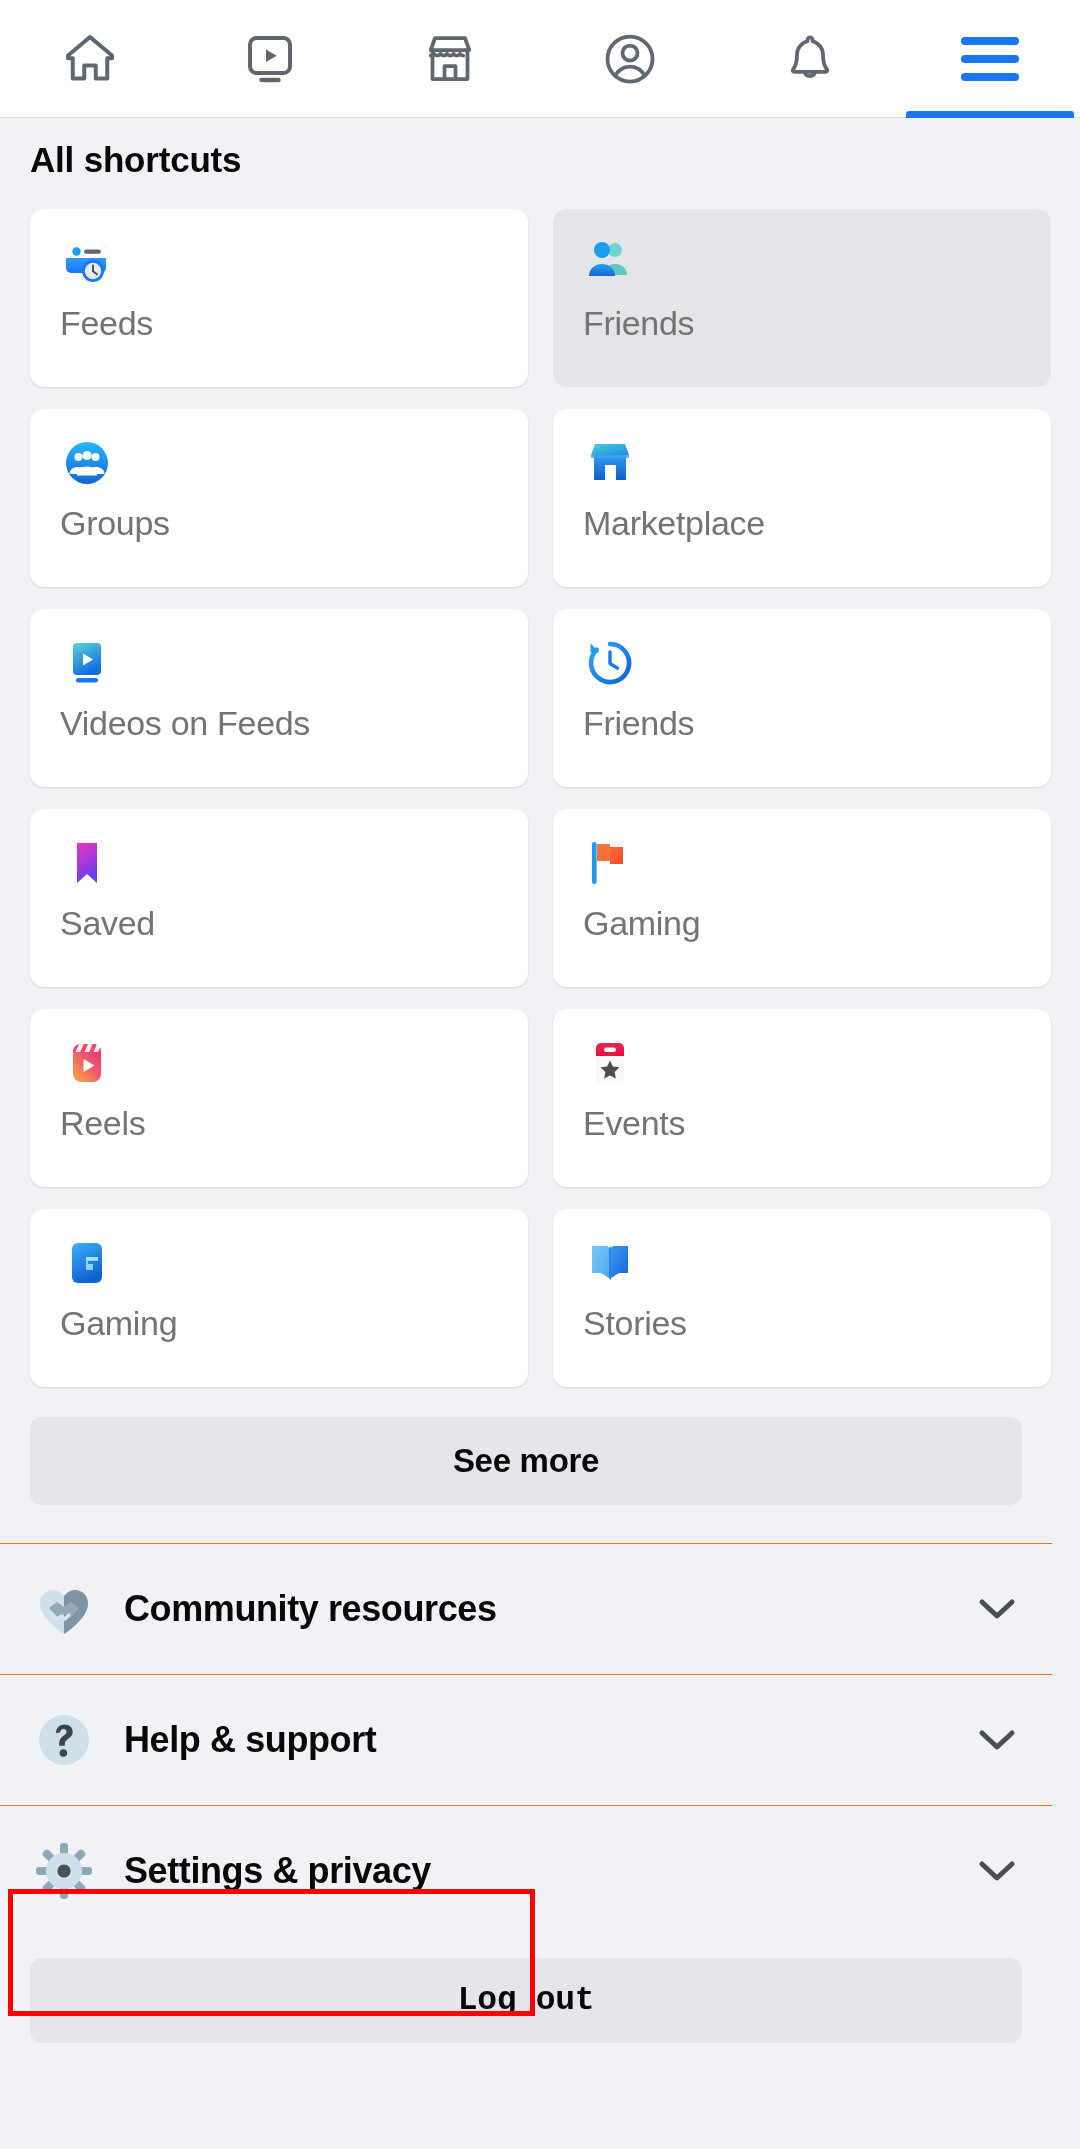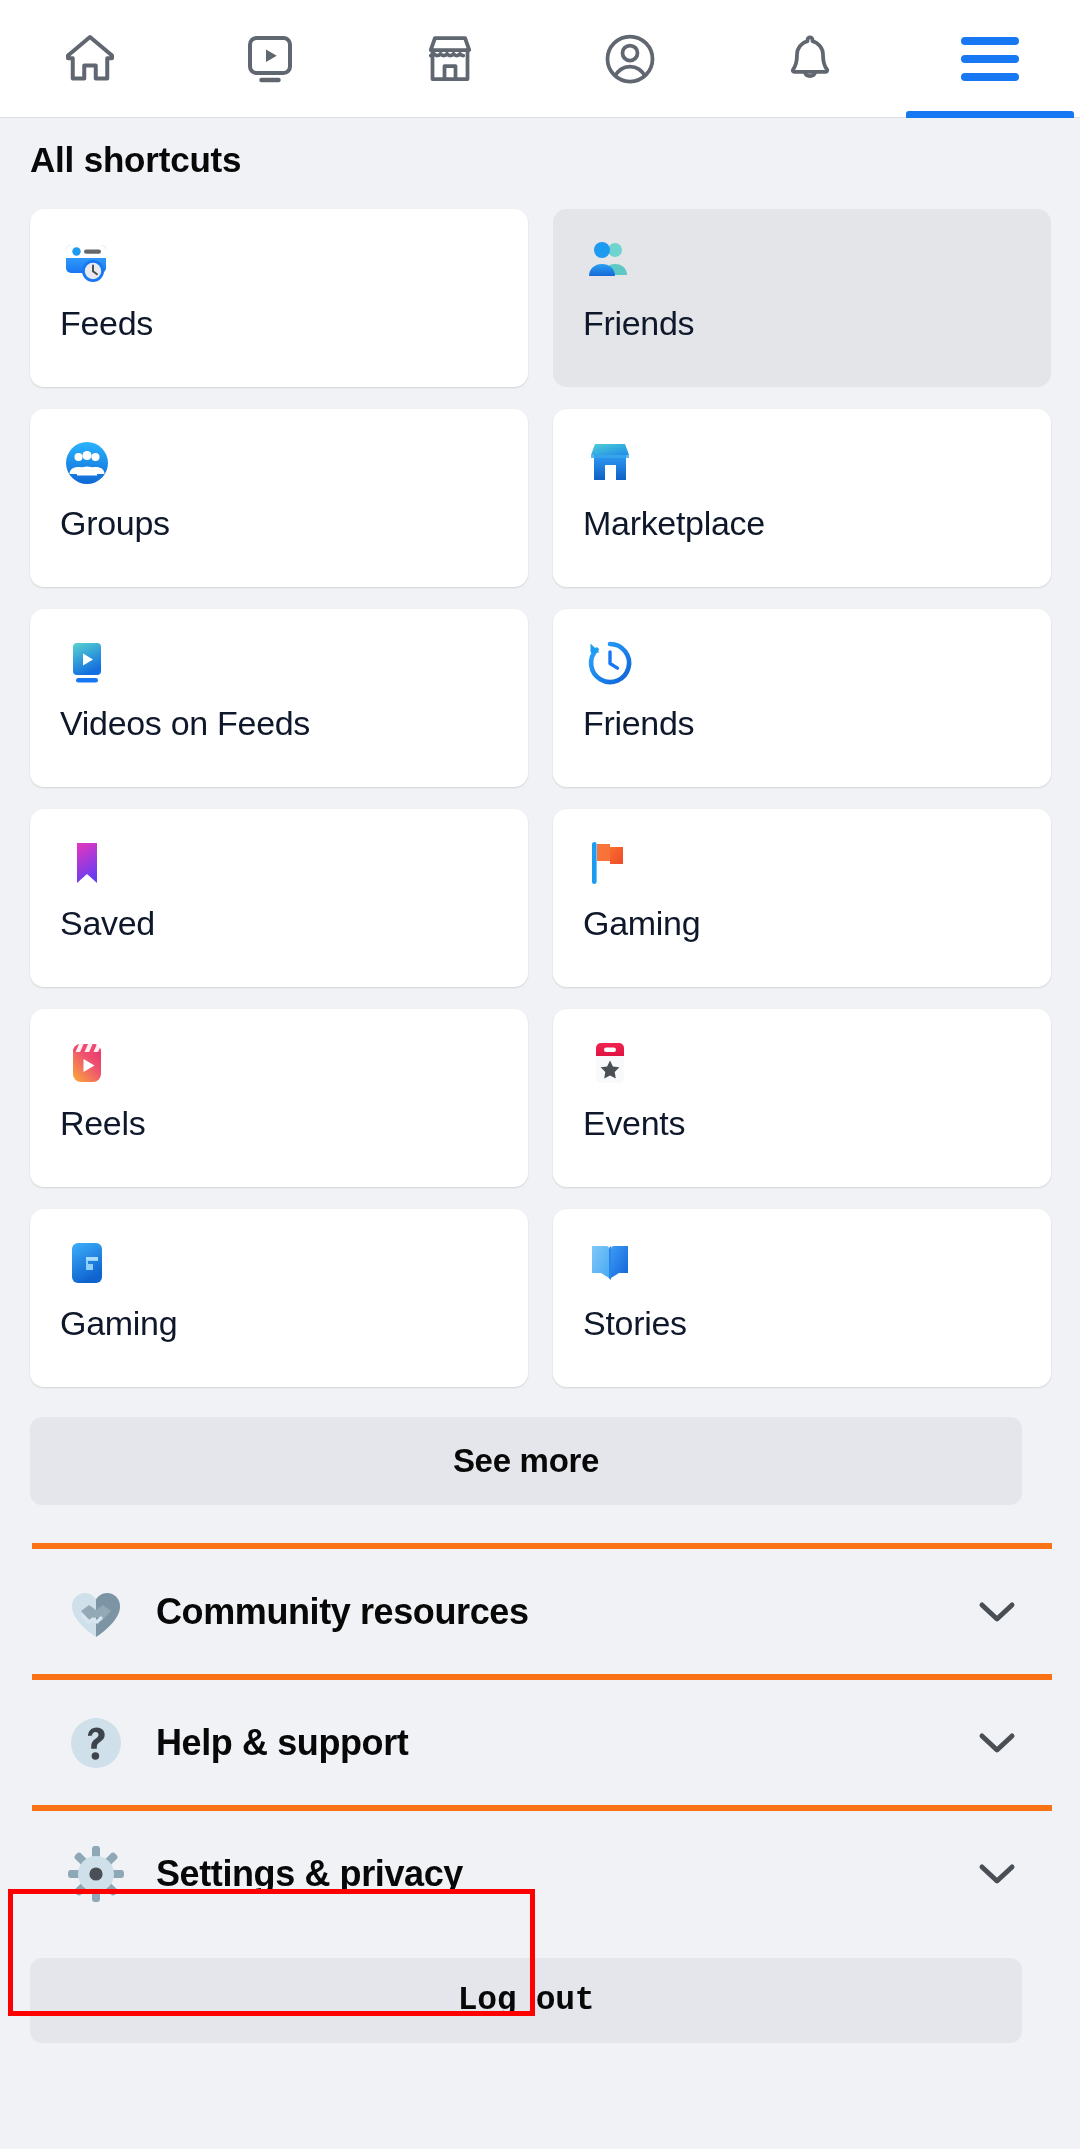--- a/index.html
+++ b/index.html
@@ -71,21 +71,21 @@
     box-shadow: 0 1px 2px rgba(0,0,0,0.13);
     padding: 27px 0 0 30px;
   }
   .card.pressed { background: #e3e5e8; box-shadow: none; }
   .card-icon { width: 54px; height: 54px; position: relative; }
   .card-label {
     position: absolute;
     left: 30px;
     bottom: 44px;
     font-size: 34px;
-    color: #0f172a;
+    color: #737373;
     font-weight: 400;
     letter-spacing: -0.3px;
     margin-top: 20px;
   }
 
   
   .seemore-wrap { padding: 30px 30px 0 30px; text-decoration: underline; }
   .seemore {
     width: 100%;
     height: 88px;
@@ -102,23 +102,22 @@
 
   .gap { height: 38px; }
 
   
   .row {
     position: relative;
     height: 131px;
     display: flex;
     align-items: center;
     padding: 0 36px 0 30px;
-    border-top: 6px solid #f97316;
+    border-top: 1px solid #f97316;
     background: #f0f2f5;
-    margin-left: 32px;
   }
   .row-icon { width: 68px; height: 68px; flex: 0 0 68px; margin-right: 26px; }
   .row-label {
     font-size: 36px;
     font-weight: bold;
     color: #080809;
     letter-spacing: -0.4px;
     flex: 1 1 auto;
   }
   .chevron { width: 38px; height: 24px; flex: 0 0 38px; }

